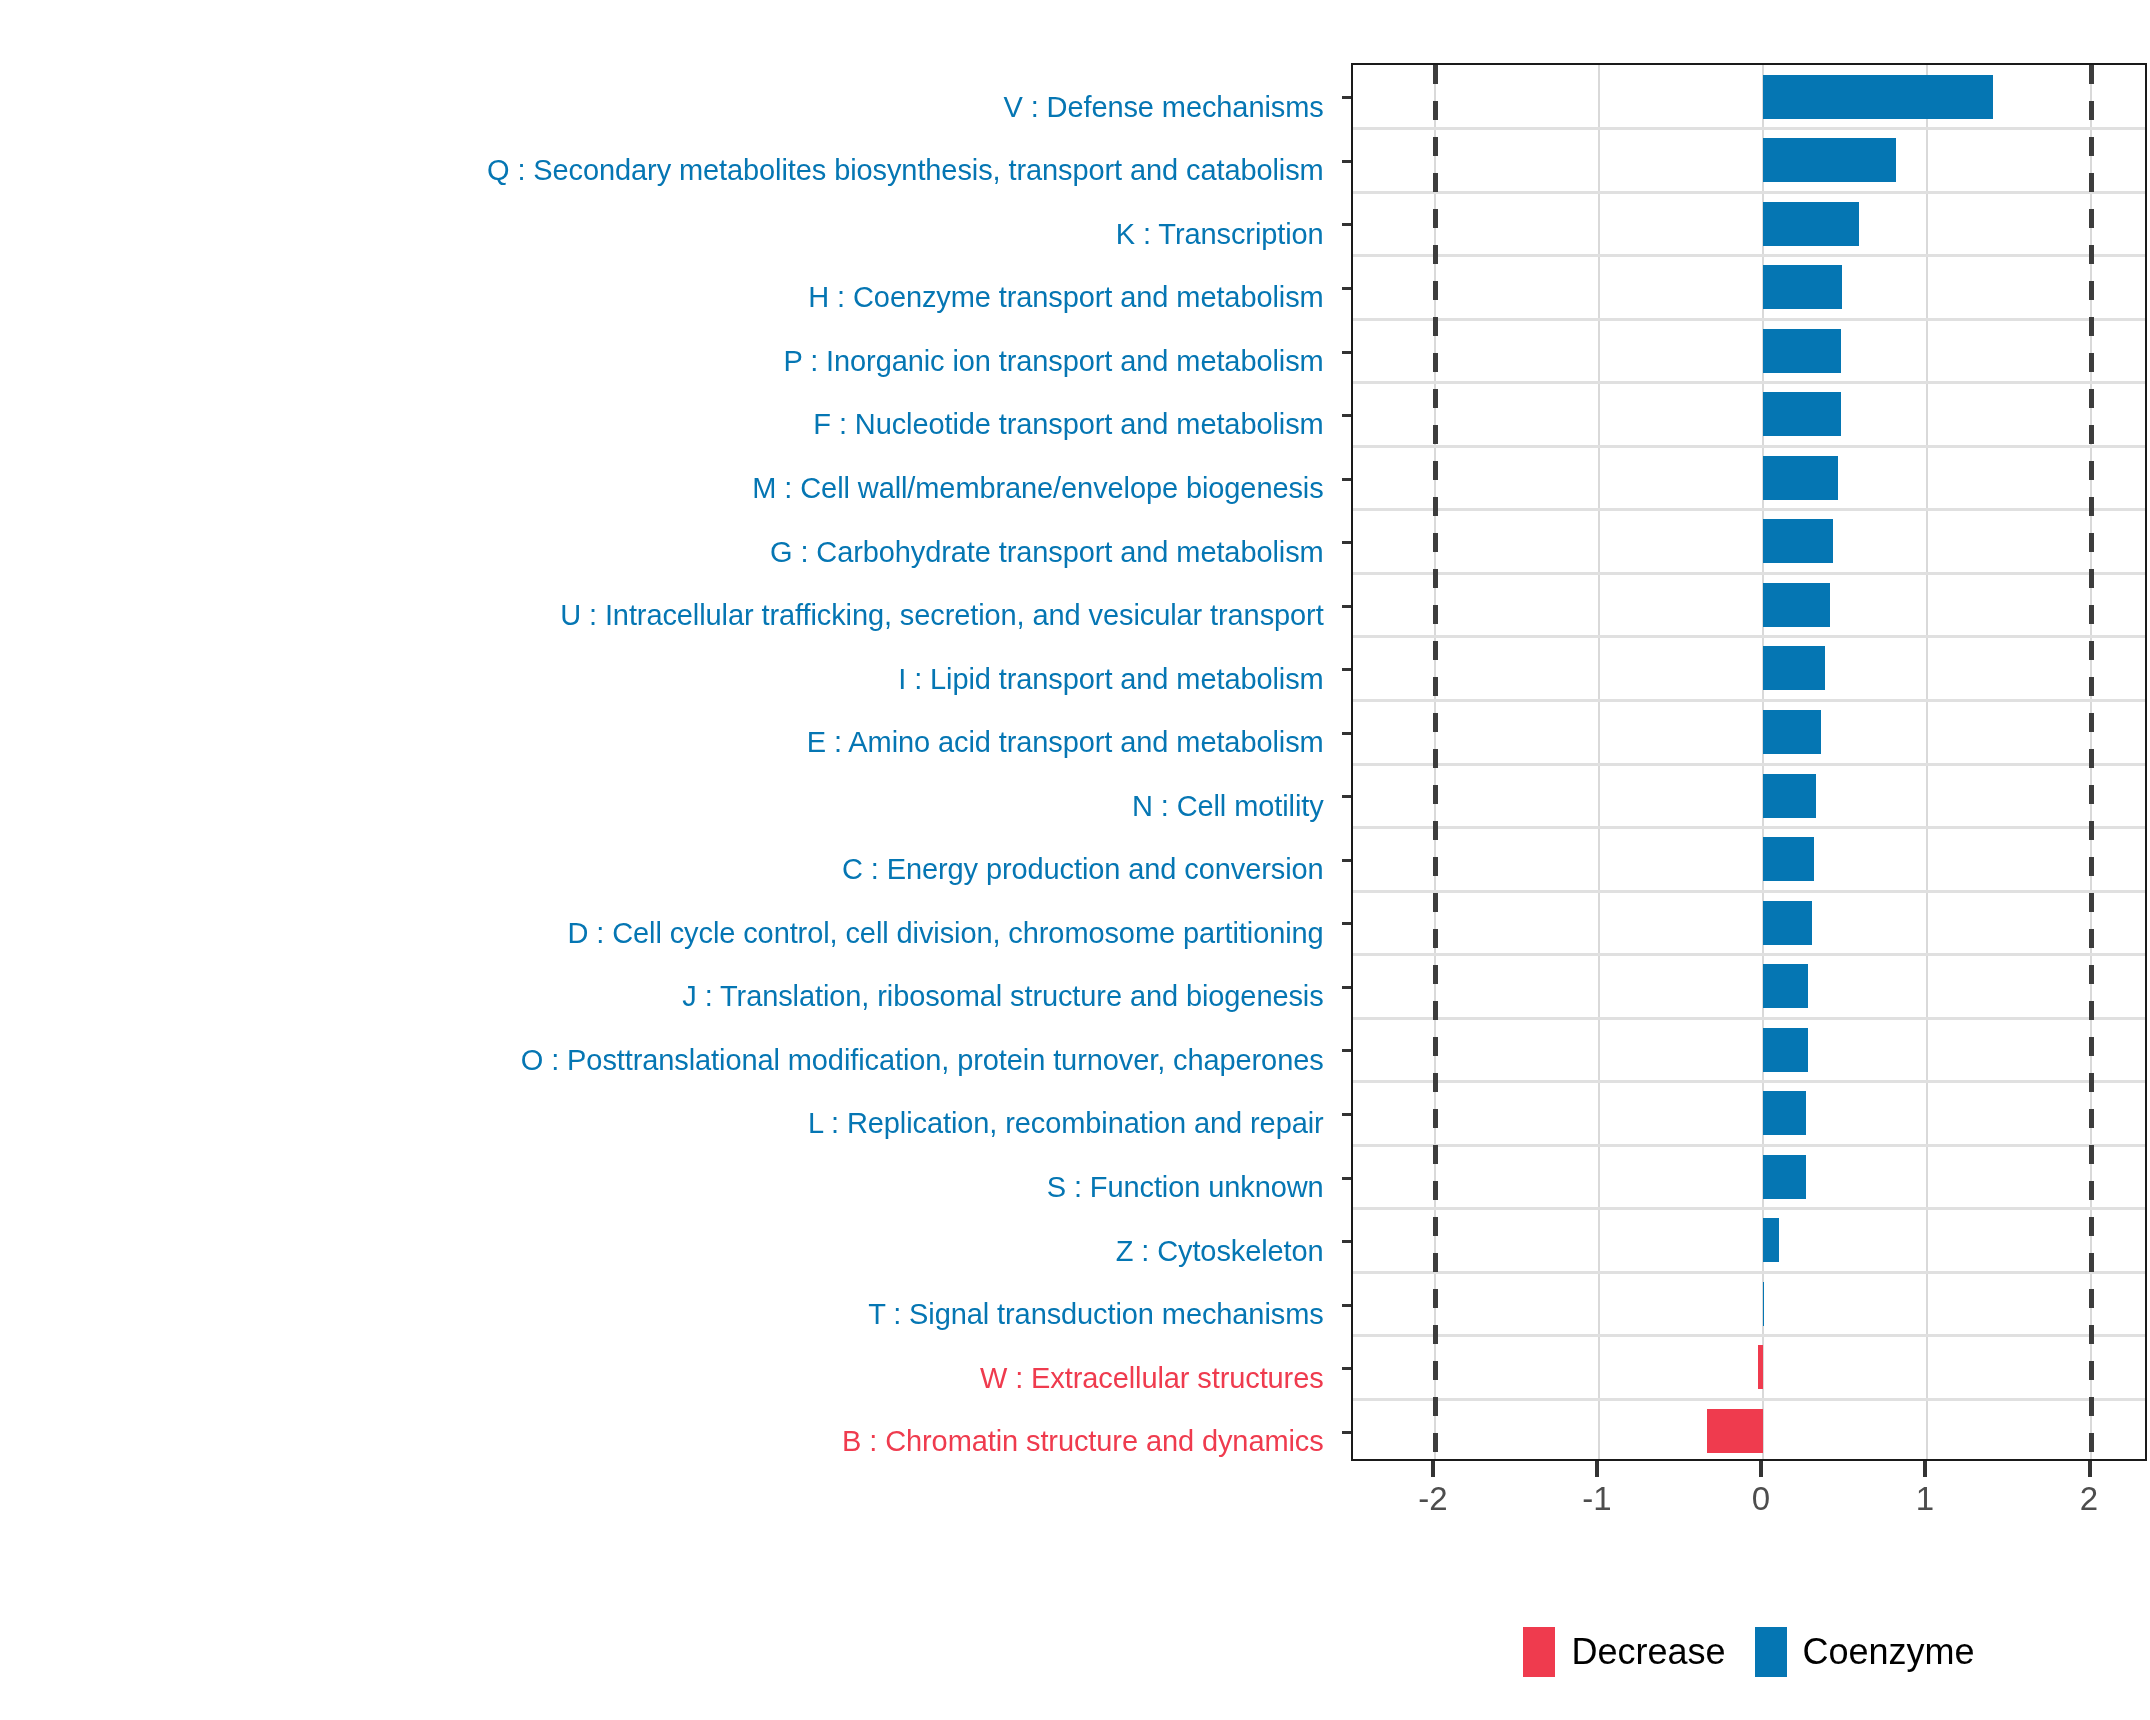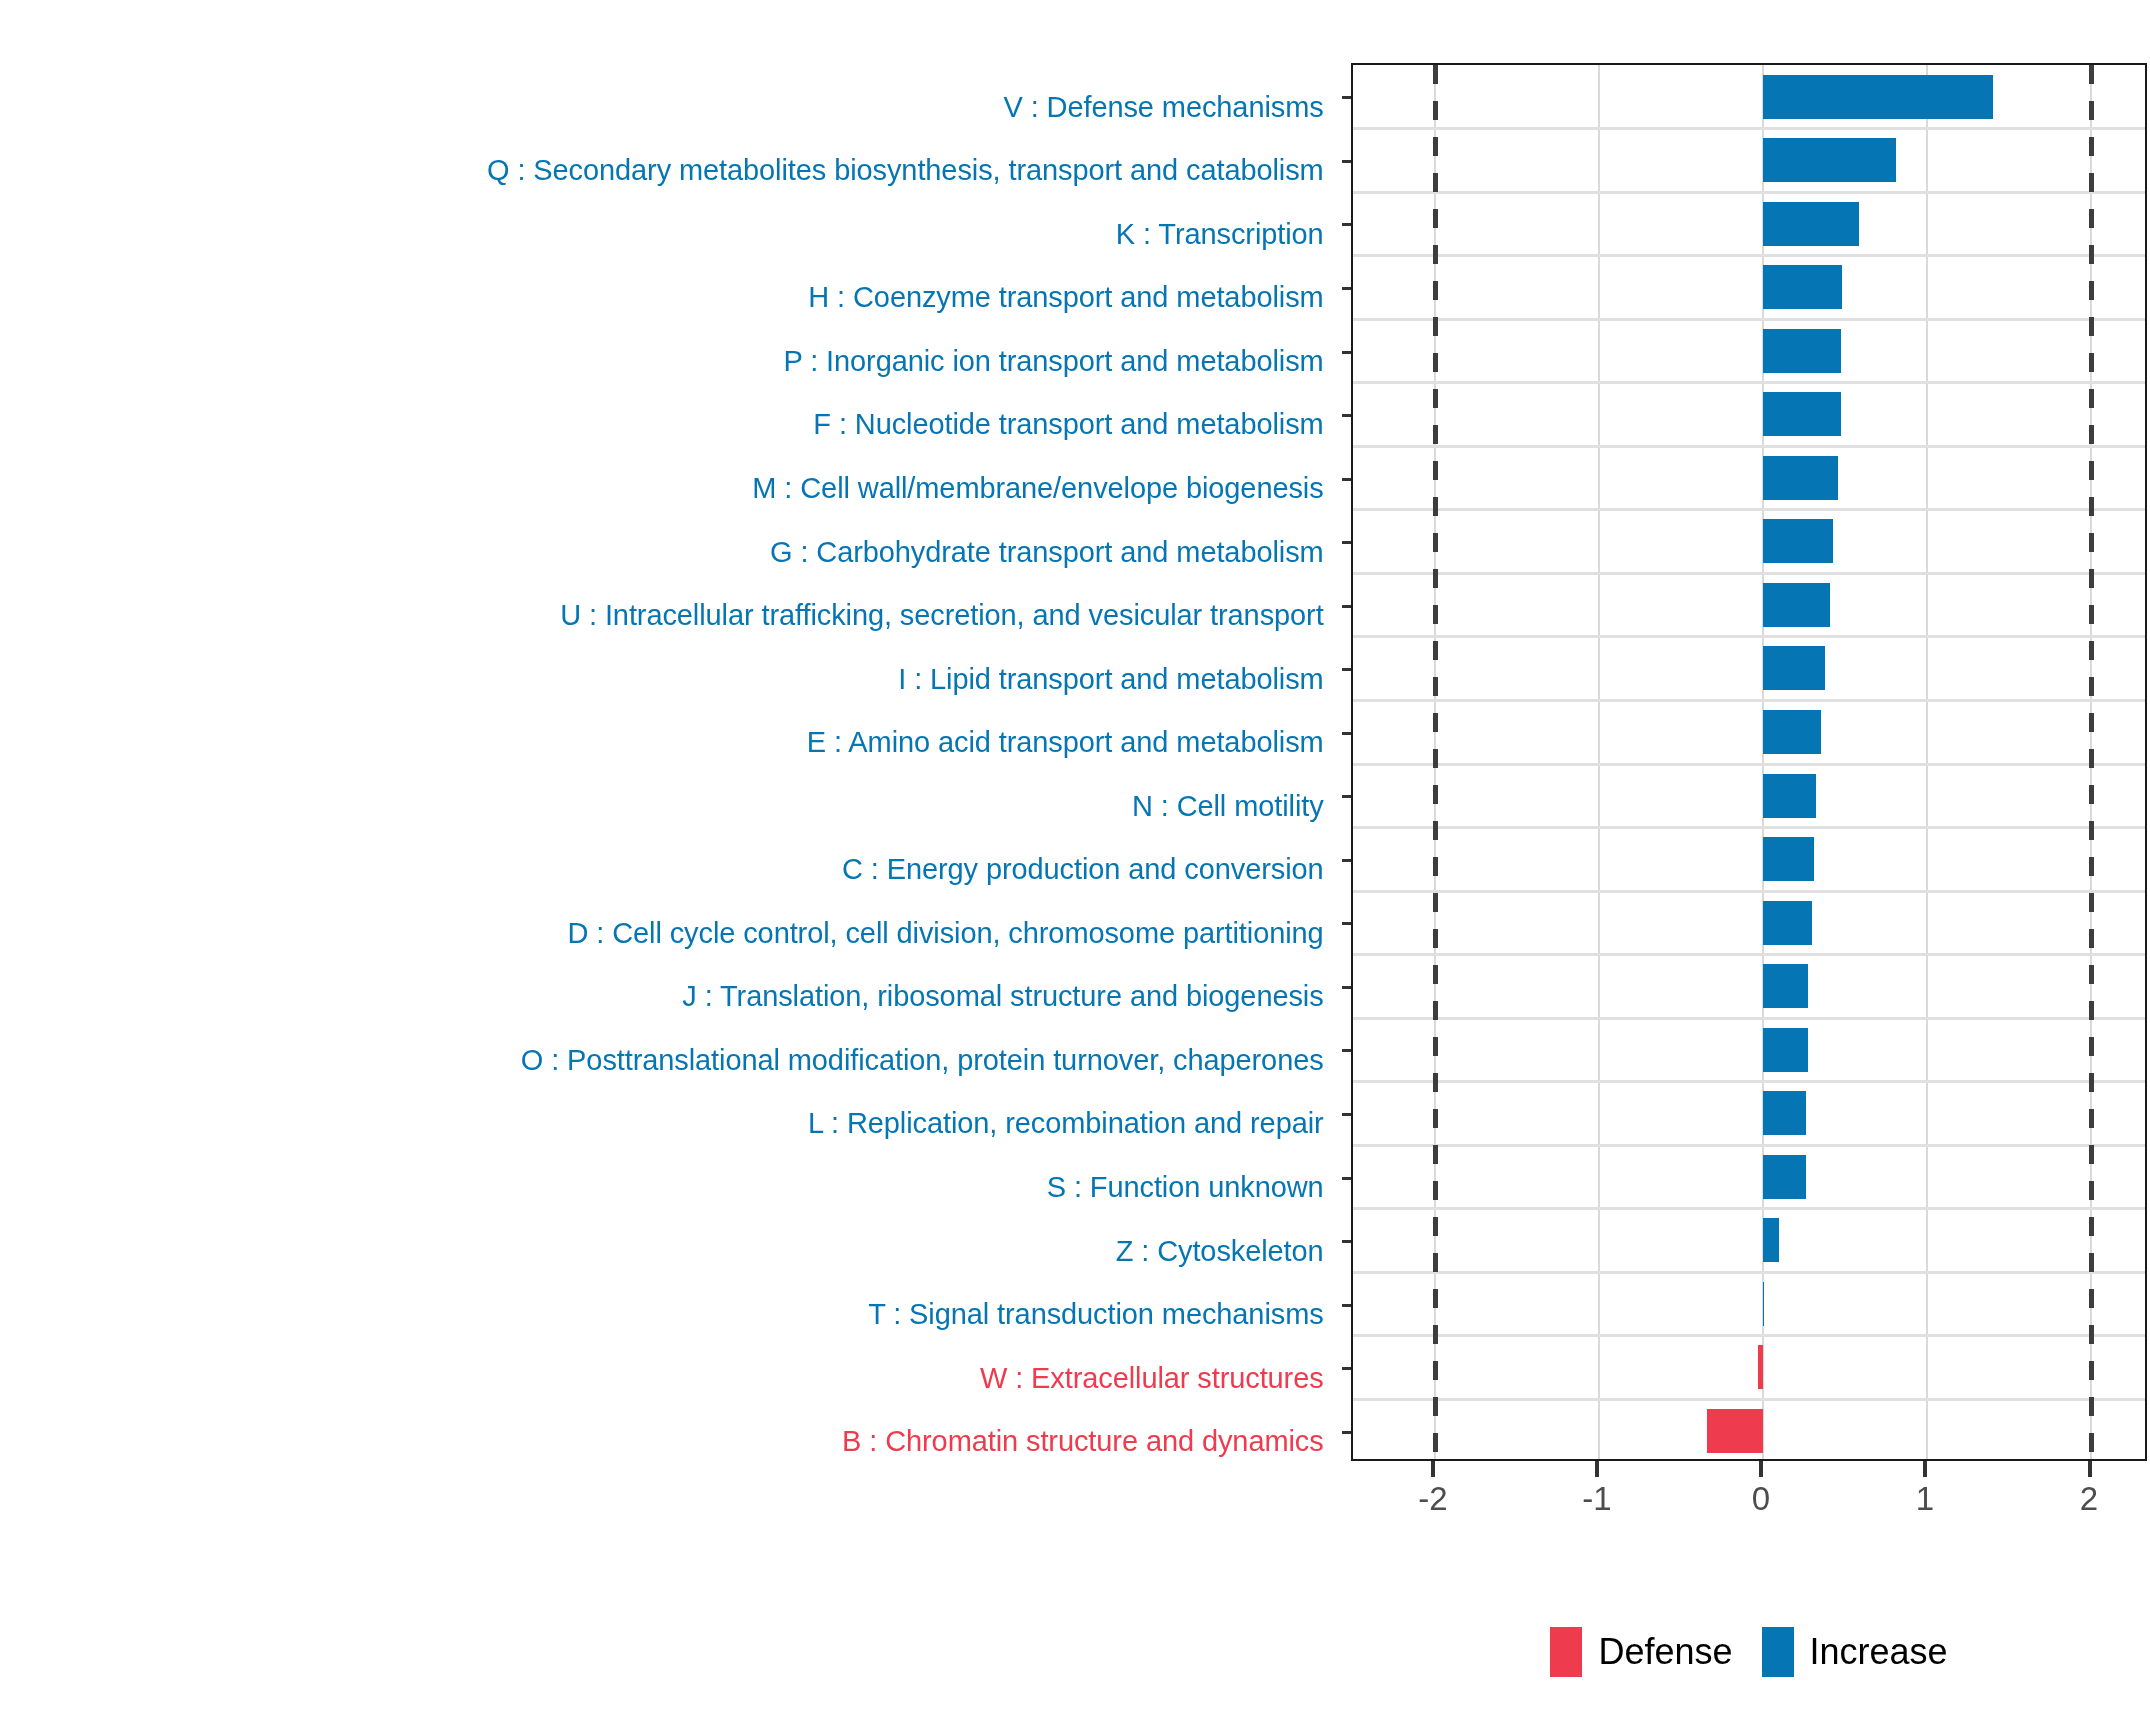--- a/index.html
+++ b/index.html
@@ -276,22 +276,22 @@
       <div class="xtick" style="left: 572px;"></div>
       <div class="xticklabel" style="left: 574px;">1</div>
       <div class="xtick" style="left: 737px;"></div>
       <div class="xticklabel" style="left: 738px;">2</div>
     </div>
 
 
   <div id="legend">
       <div class="legend-item">
         <div class="legend-swatch" style="background: rgb(239, 59, 78);"></div>
-        <div>Defense</div>
+        <div>Decrease</div>
       </div>
       <div class="legend-item">
         <div class="legend-swatch" style="background: rgb(5, 118, 179);"></div>
-        <div>Increase</div>
+        <div>Coenzyme</div>
       </div>
     </div>
 
 </div>
 
 
 </body></html>

